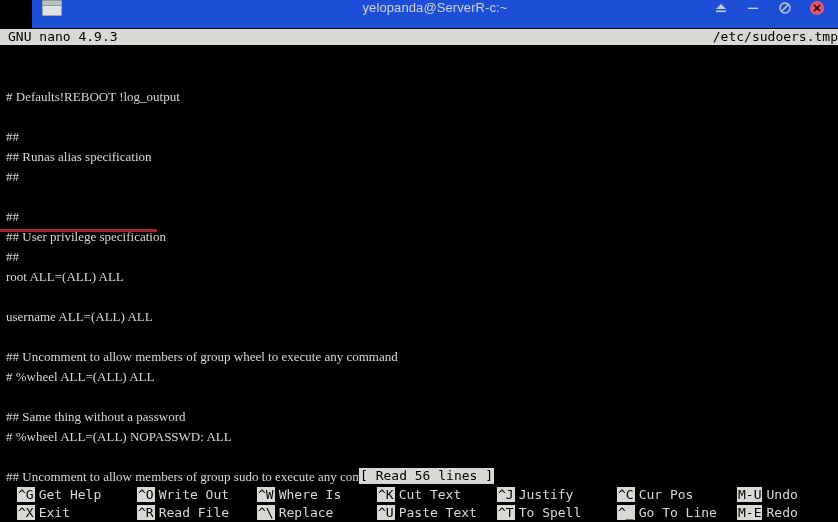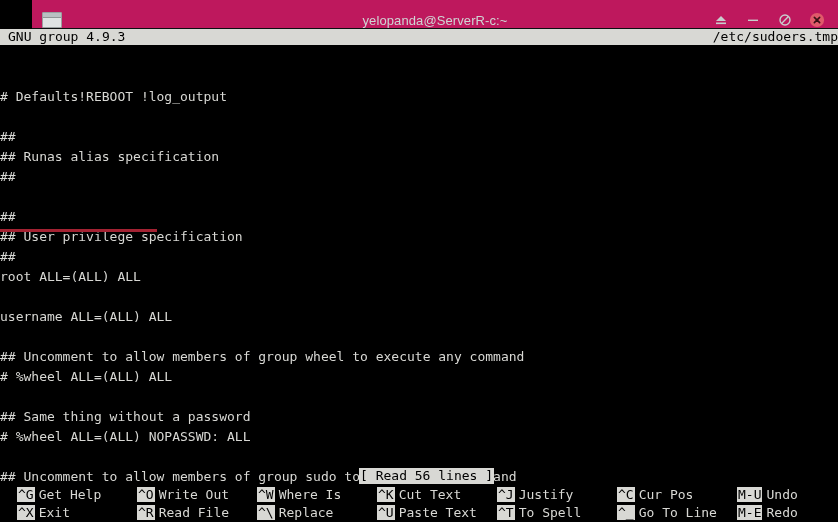--- a/index.html
+++ b/index.html
@@ -21,23 +21,23 @@
     background: #000000;
     display: flex;
     flex-direction: column;
   }
 
   
   .titlebar {
     position: relative;
     height: 28px;
     min-height: 28px;
-    background: #be185d;
-    display: flex;
-    align-items: flex-end;
+    background: #1d4ed8;
+    display: flex;
+    align-items: flex-start;
     border-bottom: 1px solid #0d1010;
     margin-left: 32px;
   }
   .tab-icon {
     width: 20px;
     height: 16px;
     margin-left: 10px;
     background: #dfe3e3;
     border: 1px solid #9aa0a0;
     border-radius: 1px;
@@ -109,23 +109,24 @@
     color: #d8d8d4;
     font-size: 13px;
     line-height: 20px;
     padding-top: 2px;
     white-space: pre;
     overflow: hidden;
   }
   .code-line {
     height: 20px;
     line-height: 20px;
-    padding-left: 0px;
-    white-space: pre;
-    position: relative;
+    padding-left: 6px;
+    white-space: pre;
+    position: relative;
+    font-family: Liberation Serif, serif;
   }
   .underline-mark {
     position: absolute;
     left: 0;
     top: 184px;
     width: 157px;
     height: 3px;
     background: #a32232;
   }
 
@@ -202,21 +203,21 @@
       <div class="wb">
         <svg width="18" height="18" viewBox="0 0 18 18">
           <circle cx="9" cy="9" r="8" fill="#e05a6a"></circle>
           <path d="M6 6 L12 12 M12 6 L6 12" stroke="#3a1015" stroke-width="1.8" stroke-linecap="round"></path>
         </svg>
       </div>
     </div>
   </div>
 
   <div class="nano-header">
-    <span class="left">GNU group 4.9.3</span>
+    <span class="left">GNU nano 4.9.3</span>
     <span class="center">/etc/sudoers.tmp</span>
   </div>
 
   <div class="editor" id="editor">
     <div class="code-line"># Defaults!REBOOT !log_output</div><div class="code-line">&nbsp;</div><div class="code-line">##</div><div class="code-line">## Runas alias specification</div><div class="code-line">##</div><div class="code-line">&nbsp;</div><div class="code-line">##</div><div class="code-line">## User privilege specification</div><div class="code-line">##</div><div class="code-line">root ALL=(ALL) ALL</div><div class="code-line">&nbsp;</div><div class="code-line">username ALL=(ALL) ALL</div><div class="code-line">&nbsp;</div><div class="code-line">## Uncomment to allow members of group wheel to execute any command</div><div class="code-line"># %wheel ALL=(ALL) ALL</div><div class="code-line">&nbsp;</div><div class="code-line">## Same thing without a password</div><div class="code-line"># %wheel ALL=(ALL) NOPASSWD: ALL</div><div class="code-line">&nbsp;</div><div class="code-line">## Uncomment to allow members of group sudo to execute any command</div><div class="underline-mark"></div>
     <div class="status-msg">[ Read 56 lines ]</div>
   </div>
 
   <div class="shortcuts">
     <div class="sc-row" id="sc-row-1"><span class="sc-item" style="left: 0px;"><span class="sc-key">^G</span><span class="sc-label">Get Help</span></span><span class="sc-item" style="left: 120px;"><span class="sc-key">^O</span><span class="sc-label">Write Out</span></span><span class="sc-item" style="left: 240px;"><span class="sc-key">^W</span><span class="sc-label">Where Is</span></span><span class="sc-item" style="left: 360px;"><span class="sc-key">^K</span><span class="sc-label">Cut Text</span></span><span class="sc-item" style="left: 480px;"><span class="sc-key">^J</span><span class="sc-label">Justify</span></span><span class="sc-item" style="left: 600px;"><span class="sc-key">^C</span><span class="sc-label">Cur Pos</span></span><span class="sc-item" style="left: 720px;"><span class="sc-key">M-U</span><span class="sc-label">Undo</span></span></div>

